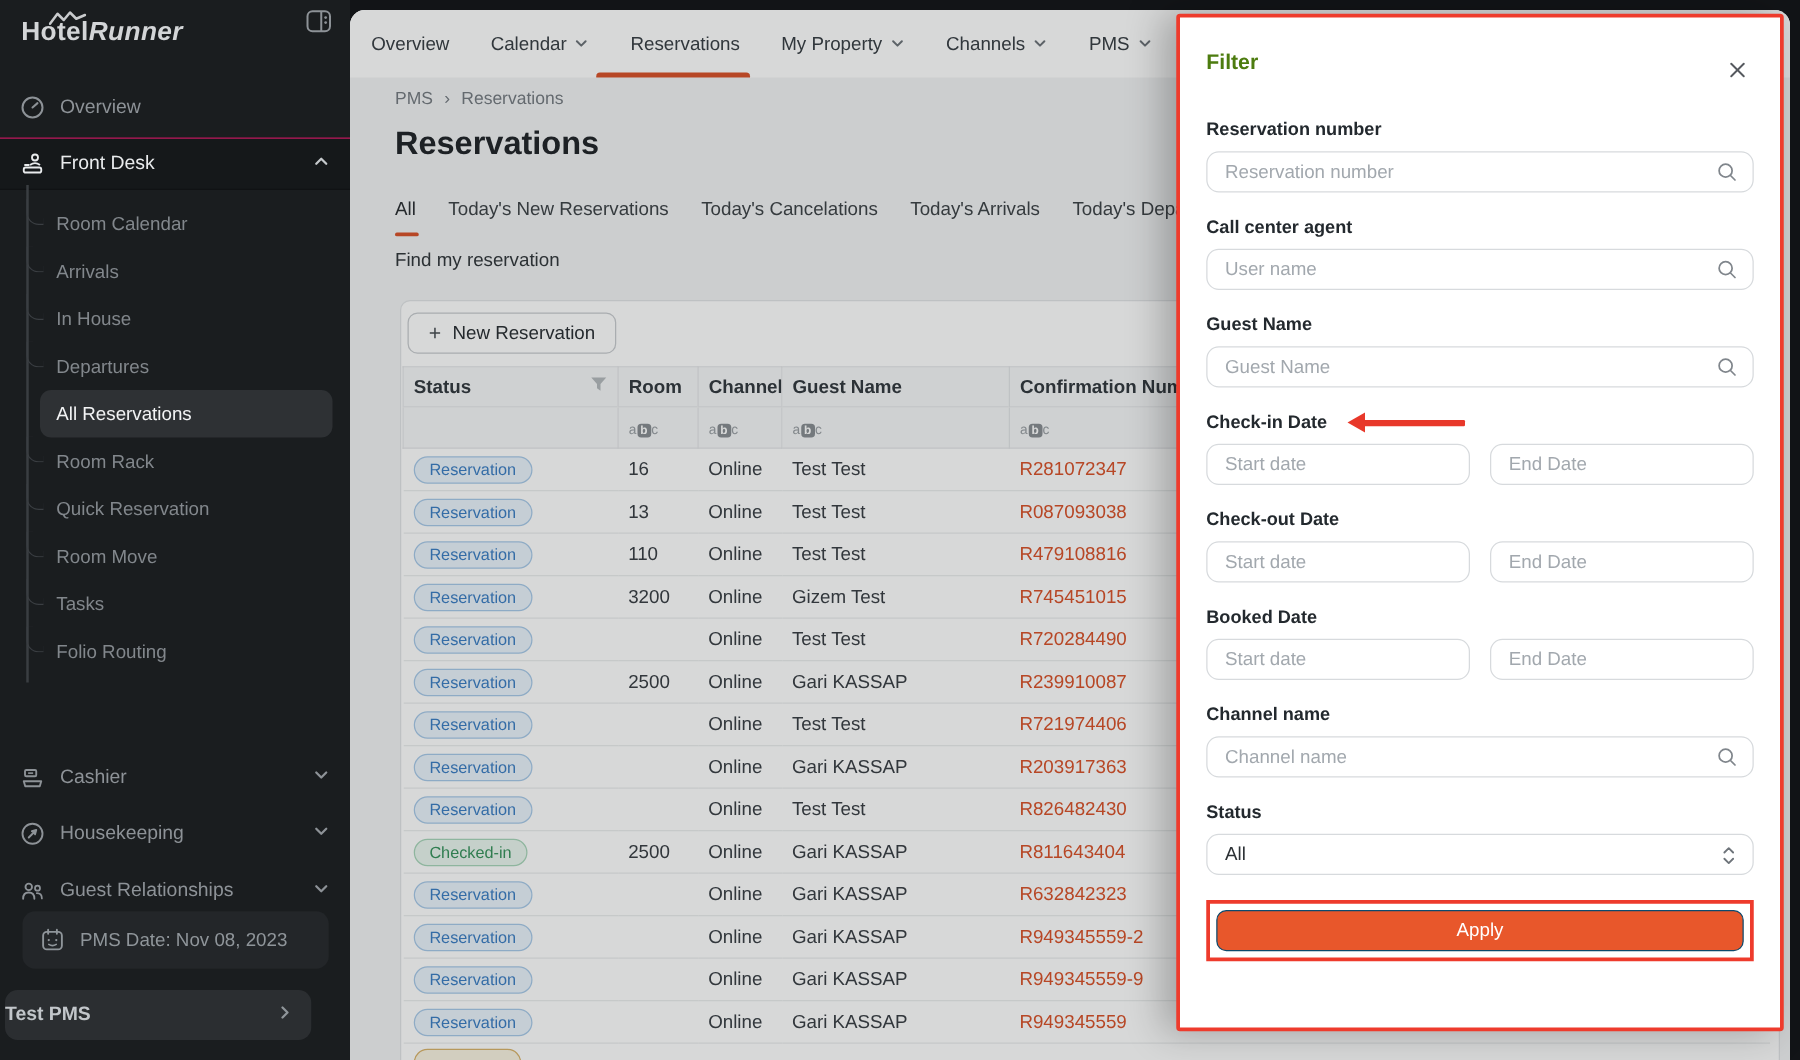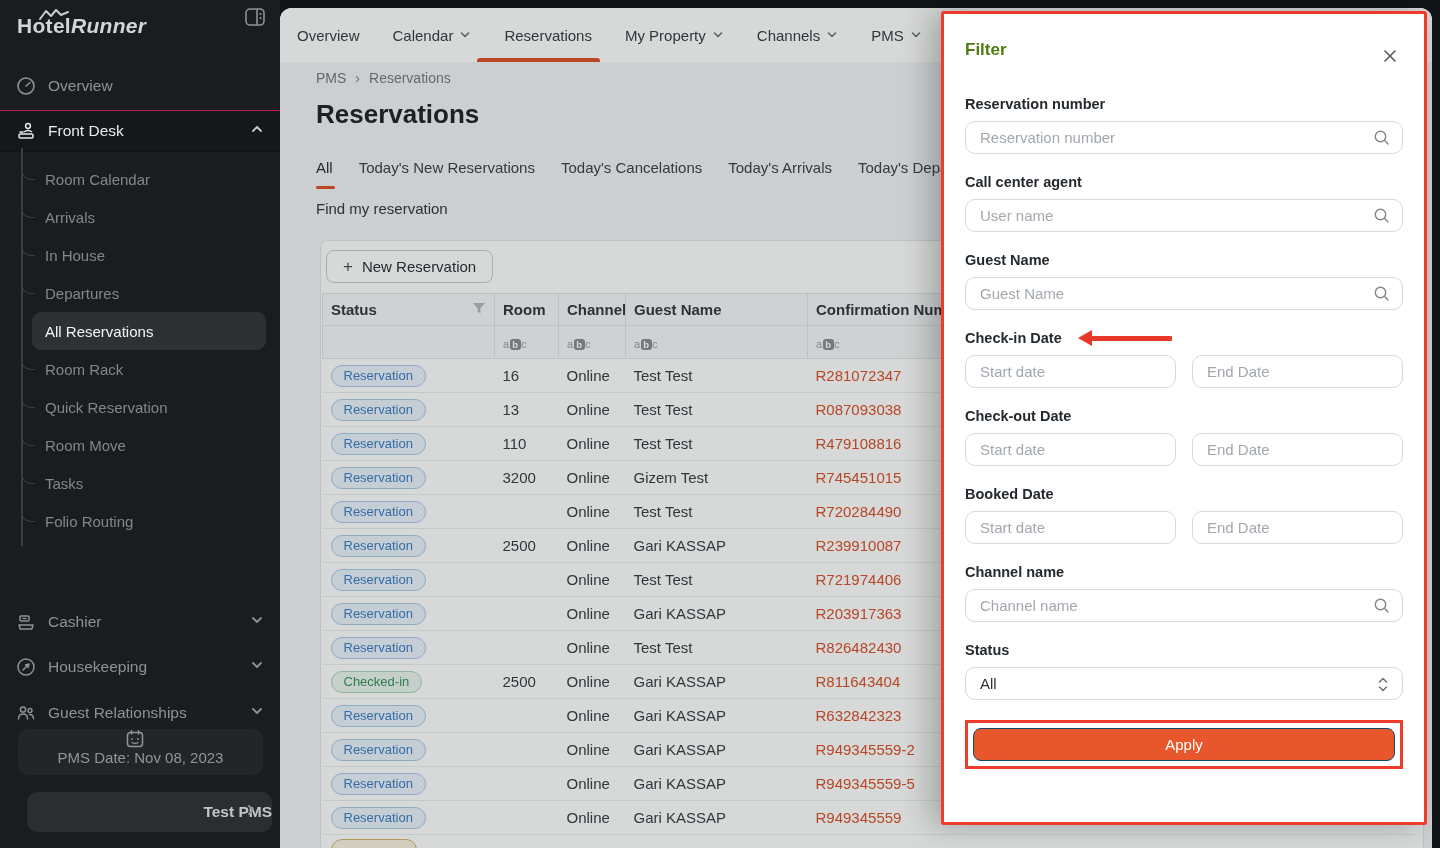--- a/index.html
+++ b/index.html
@@ -16,23 +16,23 @@
   .side-item { position:absolute; left:0; width:280px; height:42px; display:flex; align-items:center; padding:0 16px; color:#8d9297; font-size:15.5px; cursor:pointer; }
   .side-item .s-icon { width:20px; height:20px; margin-right:12px; flex:0 0 20px; }
   .side-item .chev { margin-left:auto; }
   .side-item.frontdesk { background:#15181a; color:#e9ebed; border-top:1px solid #be185d; border-bottom:1px solid #101214; }
   #subnav { position:absolute; left:21px; top:160px; width:250px; list-style:none; }
   #subnav::before { content:''; position:absolute; left:0; top:-12px; height:398px; width:1.5px; background:#3a3e42; }
   #subnav li { position:relative; height:38px; display:flex; align-items:center; padding-left:24px; color:#82878c; font-size:15px; cursor:pointer; }
   #subnav li::before { content:''; position:absolute; left:0; top:-1px; width:13px; height:20px; border-left:1.5px solid #3a3e42; border-bottom:1.5px solid #3a3e42; border-bottom-left-radius:10px; }
   #subnav li.selected { background:#2e3134; border-radius:9px; color:#f3f4f5; margin-left:11px; padding-left:13px; width:234px; }
   #subnav li.selected::before { display:none; }
-  .pms-date-box { position:absolute; left:18px; top:729px; width:245px; height:46px; background:#232629; border-radius:10px; display:flex; align-items:center; padding:0 14px; color:#8f959a; font-size:15px; cursor:pointer;flex-direction:column; }
+  .pms-date-box { position:absolute; left:18px; top:729px; width:245px; height:46px; background:#232629; border-radius:10px; display:flex; align-items:center; padding:0 14px; color:#8f959a; font-size:15px; cursor:pointer; }
   .pms-date-box .s-icon { margin-right:12px; }
-  .property-btn { position:absolute; left:27px; top:792px; width:245px; height:40px; background:#2b2e31; border-radius:10px; display:flex; align-items:center; justify-content:flex-end; color:#c2c6ca; font-size:15.5px; font-weight:bold; cursor:pointer; }
+  .property-btn { position:absolute; left:4px; top:792px; width:245px; height:40px; background:#2b2e31; border-radius:10px; display:flex; align-items:center; justify-content:flex-start; color:#c2c6ca; font-size:15.5px; font-weight:bold; cursor:pointer; }
   .property-btn .chev { position:absolute; right:14px; }
 
   
   #main { position:absolute; left:280px; top:8px; width:1152px; height:840px; background:#f2f3f5; border-radius:12px 12px 0 0; overflow:hidden; }
   #topnav { position:absolute; left:0; top:0; width:100%; height:54px; background:#ffffff; display:flex; align-items:center; padding-left:17px; }
   .nav-item { position:relative; height:54px; display:flex; align-items:center; margin-right:33px; color:#3a4046; font-size:15px; cursor:pointer; white-space:nowrap; }
   .nav-item .caret { margin-left:6px; display:flex; }
   .nav-item.active::after { content:''; position:absolute; left:-27px; right:-8px; bottom:0; height:4px; background:#d9532b; border-radius:3px 3px 0 0; }
   .breadcrumb { position:absolute; left:36px; top:62px; font-size:14px; color:#767c82; display:flex; gap:9px; align-items:center; }
   .breadcrumb .crumb { cursor:pointer; }
@@ -408,21 +408,21 @@
               <td class="cell-room"></td>
               <td class="cell-channel">Online</td>
               <td class="cell-guest">Gari KASSAP</td>
               <td class="cell-conf"><span class="conf-link">R949345559-2</span></td>
             </tr>
             <tr>
               <td class="cell-status"><span class="badge reservation">Reservation</span></td>
               <td class="cell-room"></td>
               <td class="cell-channel">Online</td>
               <td class="cell-guest">Gari KASSAP</td>
-              <td class="cell-conf"><span class="conf-link">R949345559-5</span></td>
+              <td class="cell-conf"><span class="conf-link">R949345559-9</span></td>
             </tr>
             <tr>
               <td class="cell-status"><span class="badge reservation">Reservation</span></td>
               <td class="cell-room"></td>
               <td class="cell-channel">Online</td>
               <td class="cell-guest">Gari KASSAP</td>
               <td class="cell-conf"><span class="conf-link">R949345559</span></td>
             </tr>
             <tr>
               <td class="cell-status"><span class="badge warning"></span></td>

